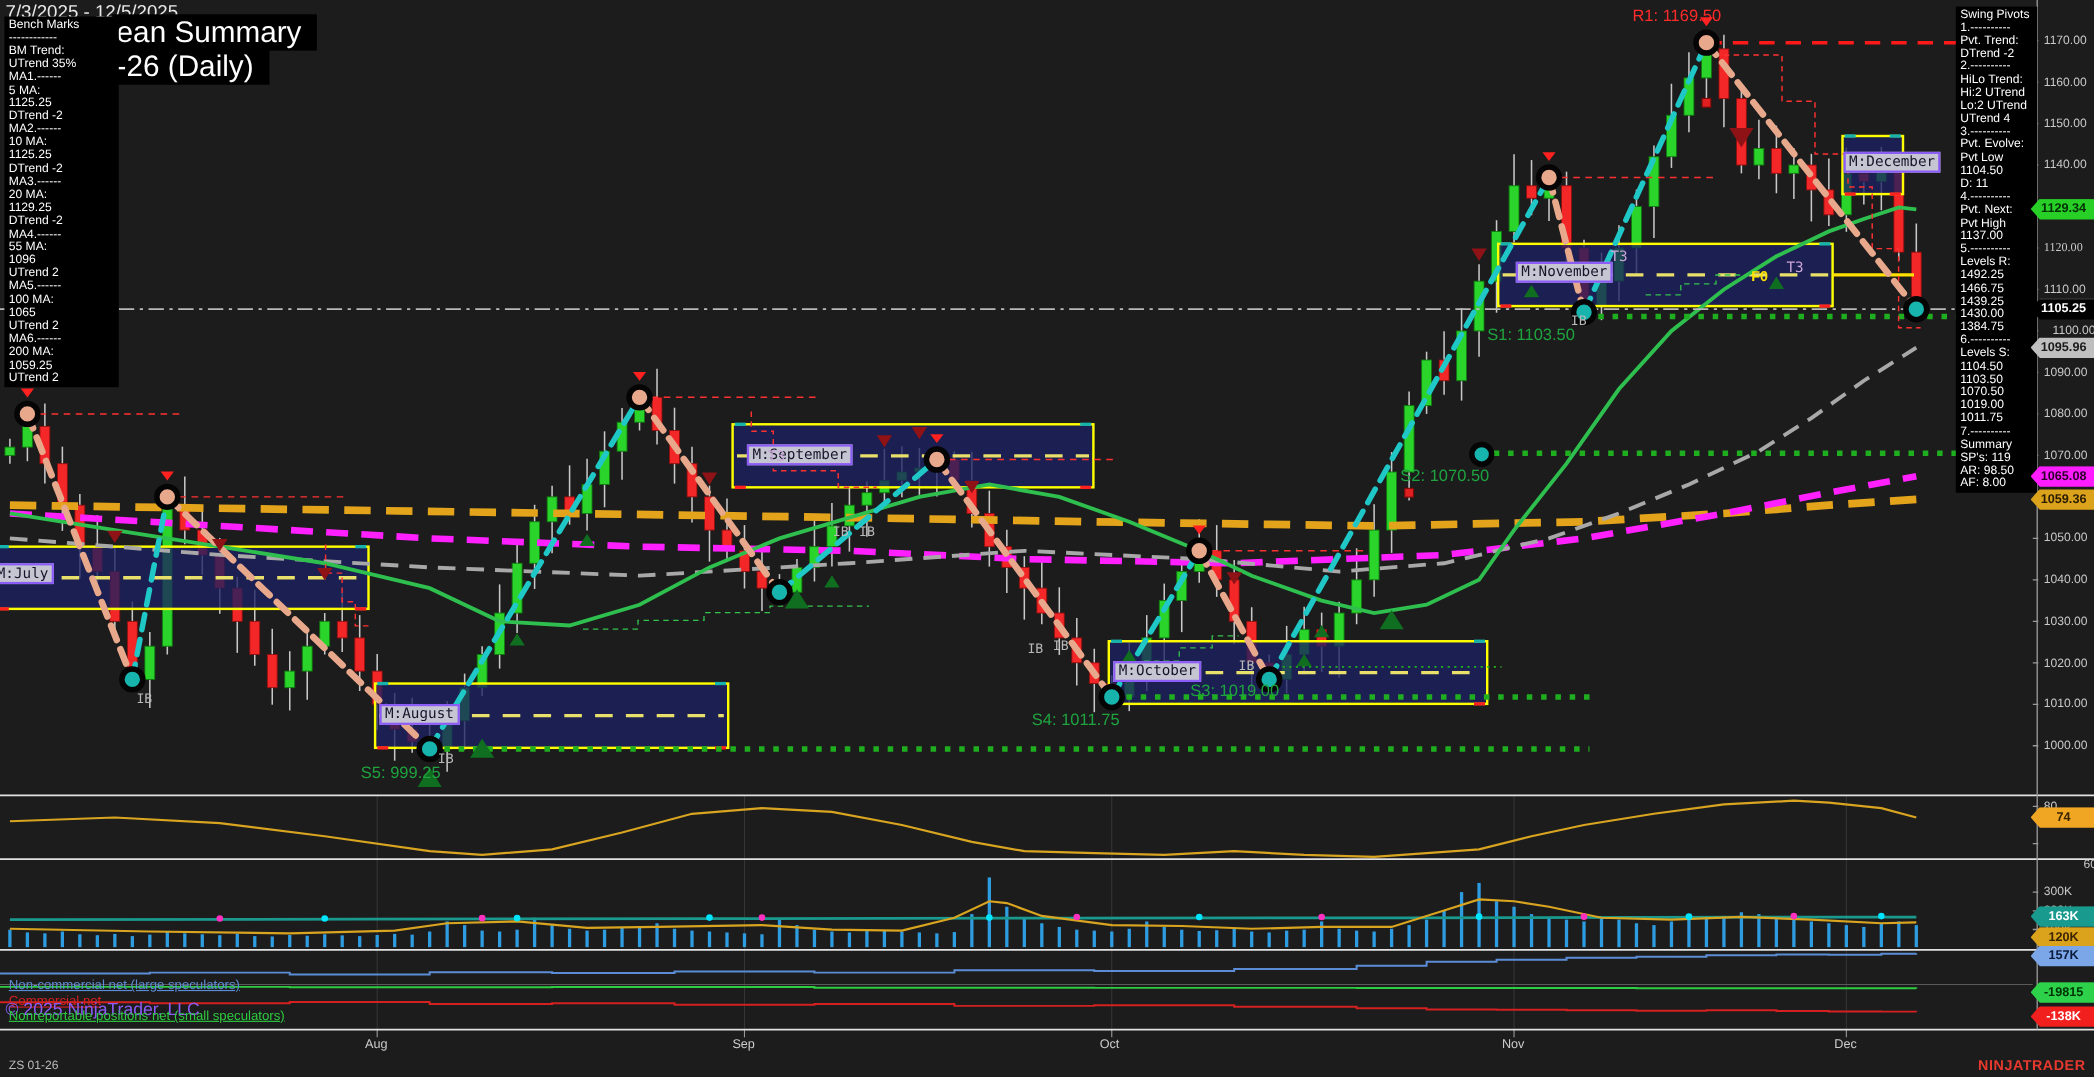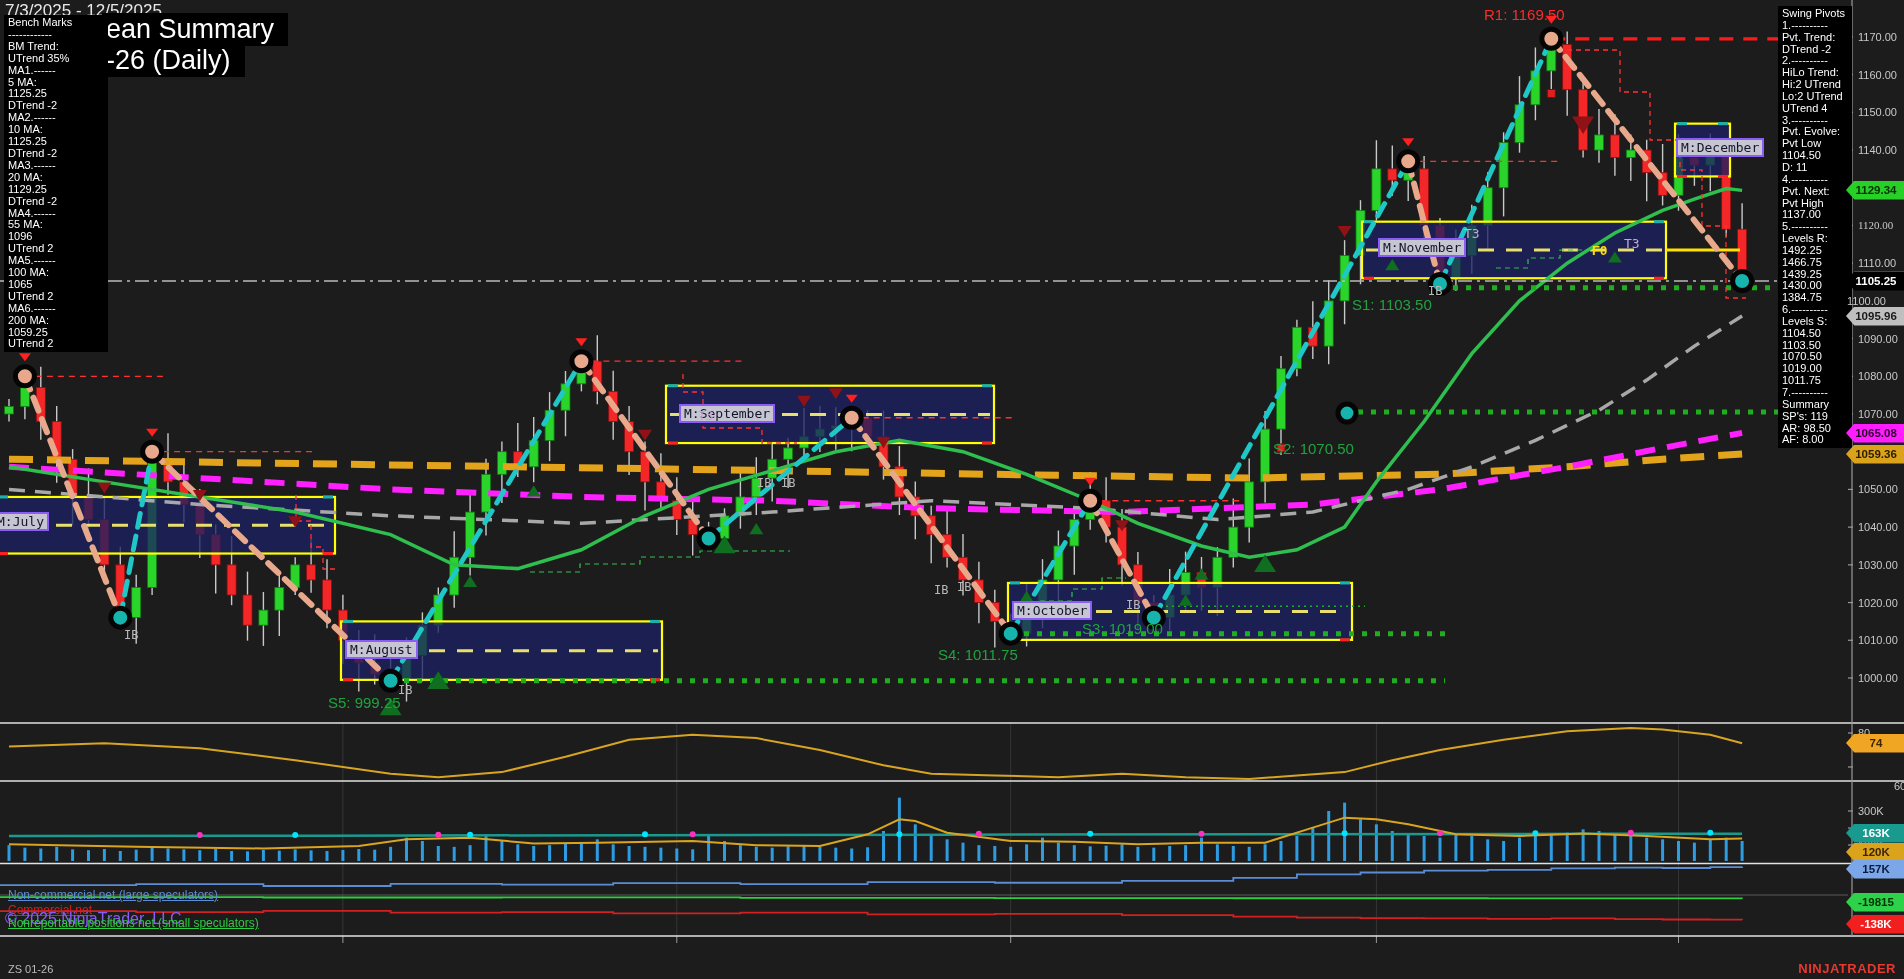--- a/index.html
+++ b/index.html
@@ -620,21 +620,21 @@
 
   <div id="overlay">
       <div class="abs chip" style="left: -8px; top: 512px;">M:July</div>
       <div class="abs chip" style="left: 345px; top: 640px;">M:August</div>
       <div class="abs chip" style="left: 679px; top: 404px;">M:September</div>
       <div class="abs chip" style="left: 1012px; top: 601px;">M:October</div>
       <div class="abs chip" style="left: 1378px; top: 238px;">M:November</div>
       <div class="abs f0-label" style="left: 1592px; top: 243px;">F0</div>
       <div class="abs chip" style="left: 1676px; top: 138px;">M:December</div>
       <div class="abs s-label" style="left: 1352px; top: 296px;">S1: 1103.50</div>
-      <div class="abs s-label" style="left: 1273px; top: 440px;">S2: 1070.50</div>
+      <div class="abs s-label" style="left: 1273px; top: 424px;">S2: 1070.50</div>
       <div class="abs s-label" style="left: 1082px; top: 620px;">S3: 1019.00</div>
       <div class="abs s-label" style="left: 938px; top: 646px;">S4: 1011.75</div>
       <div class="abs s-label" style="left: 328px; top: 694px;">S5: 999.25</div>
       <div class="abs ib" style="left: 124px; top: 628px;">IB</div>
       <div class="abs ib" style="left: 398px; top: 683px;">IB</div>
       <div class="abs ib" style="left: 757px; top: 476px;">IB</div>
       <div class="abs ib" style="left: 781px; top: 476px;">IB</div>
       <div class="abs ib" style="left: 934px; top: 583px;">IB</div>
       <div class="abs ib" style="left: 957px; top: 580px;">IB</div>
       <div class="abs ib" style="left: 1126px; top: 598px;">IB</div>
@@ -644,21 +644,21 @@
       <div class="abs t3" style="left: 1624px; top: 236px;">T3</div>
     </div>
 
   <div id="price-axis" class="abs" style="left:1846px;top:0;width:58px;height:958px;">
       <div class="abs tick-label" style="left: 12px; top: 30.9px;">1170.00</div>
       <div class="abs tick-label" style="left: 12px; top: 68.61px;">1160.00</div>
       <div class="abs tick-label" style="left: 12px; top: 106.32px;">1150.00</div>
       <div class="abs tick-label" style="left: 12px; top: 144.03px;">1140.00</div>
       <div class="abs tick-label" style="left: 12px; top: 219.45px; font-family: Liberation Serif, serif;">1120.00</div>
       <div class="abs tick-label" style="left: 12px; top: 257.16px;">1110.00</div>
-      <div class="abs tick-label" style="left: 1px; top: 294.87px; text-align: center;">1100.00</div>
+      <div class="abs tick-label" style="left: 20px; top: 294.87px; text-align: center;">1100.00</div>
       <div class="abs tick-label" style="left: 12px; top: 332.58px;">1090.00</div>
       <div class="abs tick-label" style="left: 12px; top: 370.29px;">1080.00</div>
       <div class="abs tick-label" style="left: 12px; top: 408px;">1070.00</div>
       <div class="abs tick-label" style="left: 12px; top: 483.42px;">1050.00</div>
       <div class="abs tick-label" style="left: 12px; top: 521.13px;">1040.00</div>
       <div class="abs tick-label" style="left: 12px; top: 558.84px;">1030.00</div>
       <div class="abs tick-label" style="left: 12px; top: 596.55px;">1020.00</div>
       <div class="abs tick-label" style="left: 12px; top: 634.26px;">1010.00</div>
       <div class="abs tick-label" style="left: 12px; top: 671.97px;">1000.00</div>
       <div class="abs tick-label" style="left: 12px; top: 727px;">80</div>
@@ -672,20 +672,27 @@
       <div class="abs tag" style="left: 0px; top: 423.5px; background: rgb(255, 29, 255); color: rgb(42, 0, 42);">1065.08</div>
       <div class="abs tag" style="left: 0px; top: 444.5px; background: rgb(219, 162, 27); color: rgb(42, 28, 0);">1059.36</div>
       <div class="abs tag" style="left: 0px; top: 733.5px; background: rgb(240, 166, 35); color: rgb(58, 37, 0);">74</div>
       <div class="abs tag" style="left: 0px; top: 823.5px; background: rgb(24, 154, 143); color: rgb(255, 255, 255);">163K</div>
       <div class="abs tag" style="left: 0px; top: 842.5px; background: rgb(219, 162, 27); color: rgb(58, 37, 0);">120K</div>
       <div class="abs tag" style="left: 0px; top: 859.5px; background: rgb(123, 167, 232); color: rgb(10, 26, 58);">157K</div>
       <div class="abs tag" style="left: 0px; top: 892.5px; background: rgb(46, 209, 74); color: rgb(1, 51, 1);">-19815</div>
       <div class="abs tag" style="left: 0px; top: 914.5px; background: rgb(242, 31, 31); color: rgb(255, 255, 255);">-138K</div>
     </div>
 
+  <div id="x-axis" class="abs" style="left:0;top:938px;width:1904px;height:20px;">
+      <div class="abs month-label" style="left: 331.9px; top: 6px;">Aug</div>
+      <div class="abs month-label" style="left: 665.8px; top: 6px;">Sep</div>
+      <div class="abs month-label" style="left: 999.7px; top: 6px;">Oct</div>
+      <div class="abs month-label" style="left: 1365.4px; top: 6px;">Nov</div>
+      <div class="abs month-label" style="left: 1667.5px; top: 6px;">Dec</div>
+    </div>
 
   <div class="abs legend-line" style="left:8px;top:888px;color:#5b8dd6;">Non-commercial net (large speculators)</div>
   <div class="abs legend-line" style="left:8px;top:903px;color:#d42020;">Commercial net</div>
   <div class="abs copyright" style="left:5px;top:910px;">© 2025 NinjaTrader, LLC</div>
   <div class="abs legend-line" style="left:8px;top:916px;color:#2ecc40;">Nonreportable positions net (small speculators)</div>
 
   <div class="abs status-symbol" style="left:8px;top:963px;">ZS 01-26</div>
   <div class="abs brand" style="right:8px;top:961px;">NINJATRADER</div>
 </div>
 

